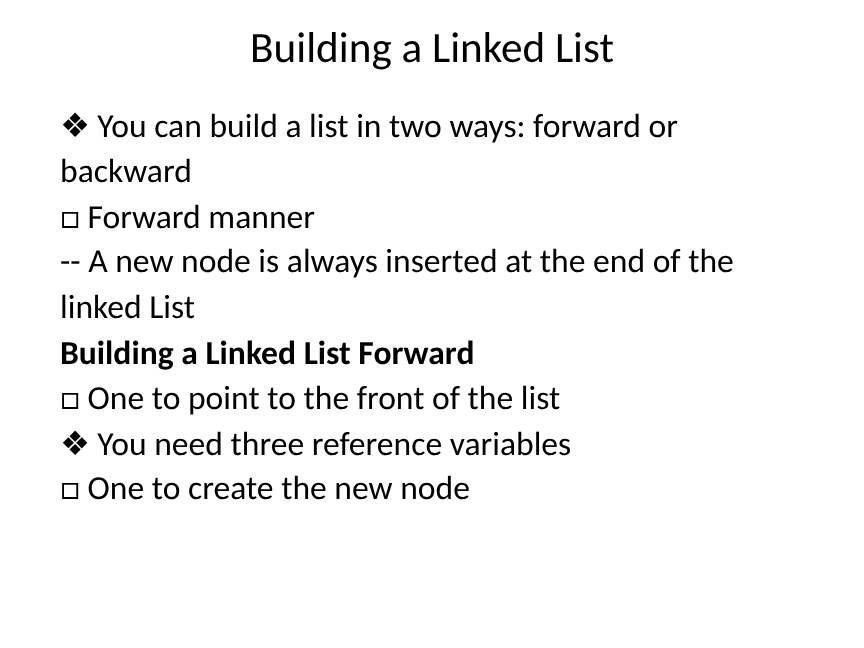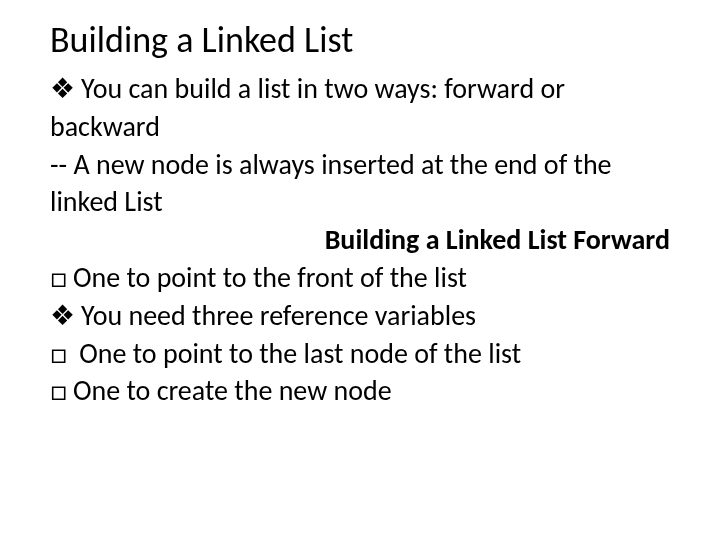--- a/index.html
+++ b/index.html
@@ -11,34 +11,34 @@
     font-family: Calibri, "Segoe UI", Arial, sans-serif;
     color: #000;
   }
   .slide {
     box-sizing: border-box;
     width: 720px;
     height: 540px;
     padding: 18px 50px 20px 50px;
   }
   .title {
-    text-align: left;
+    text-align: center;
     font-size: 36px;
     font-weight: 400;
-    margin: 0 0 8px 0;
+    margin: 0 0 24px 0;
   }
   .body {
     font-size: 28px;
     line-height: 1.35;
   }
   .line {
     margin: 0;
   }
   .subheading {
-    text-align: right;
+    text-align: left;
     font-weight: 700;
   }
   .indent1 {
     padding-left: 30px;
   }
   .bullet-diamond::before {
     content: "\2756";
     margin-right: 6px;
   }
   .bullet-square::before {
@@ -46,20 +46,20 @@
     margin-right: 6px;
   }
 </style>
 </head>
 <body>
 
 <div class="slide">
   <h1 class="title">Building a Linked List</h1>
   <div class="body">
     <p class="line bullet-diamond">You can build a list in two ways: forward or backward</p>
+    <p class="line bullet-square">Forward manner</p>
     <p class="line">-- A new node is always inserted at the end of the linked List</p>
     <p class="line subheading">Building a Linked List Forward</p>
     <p class="line bullet-square">One to point to the front of the list</p>
     <p class="line bullet-diamond">You need three reference variables</p>
-    <p class="line bullet-square"> One to point to the last node of the list</p>
     <p class="line bullet-square">One to create the new node</p>
   </div>
 </div>
 
 </body></html>

